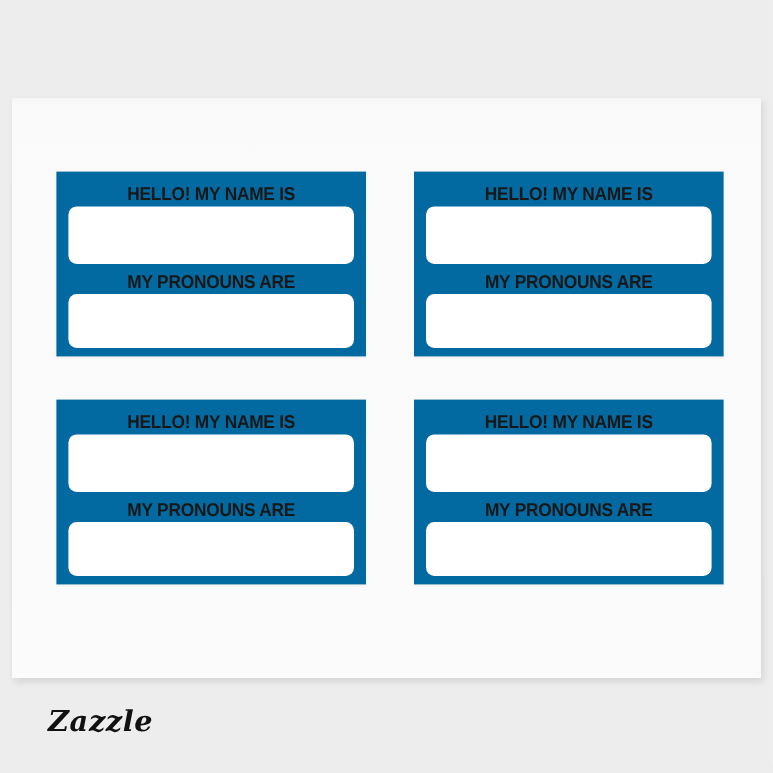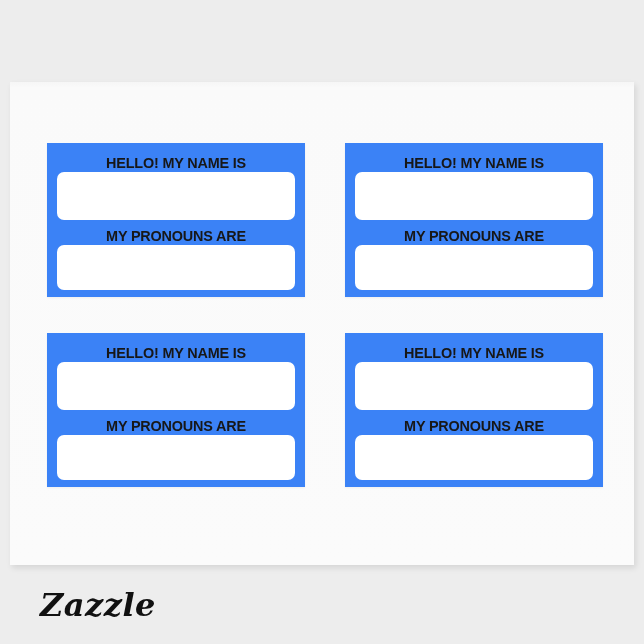--- a/index.html
+++ b/index.html
@@ -47,21 +47,21 @@
     height: 344px;
     display: grid;
     grid-template-columns: 258px 258px;
     grid-template-rows: 154px 154px;
     column-gap: 40px;
     row-gap: 36px;
   }
 
   .sticker {
     position: relative;
-    background: #3b82f6;
+    background: #0369a1;
     box-sizing: border-box;
     padding: 0;
     box-shadow: 0 1px 2px rgba(0,0,0,0.05);
   }
 
   .sticker-label {
     text-align: center;
     font-family: "Liberation Sans", sans-serif;
     font-weight: bold;
     font-size: 15.5px;
@@ -103,21 +103,21 @@
   }
 
   
   .brand {
     position: absolute;
     left: 30px;
     top: 507px;
     font-family: "DejaVu Serif", serif;
     font-weight: bold;
     font-style: italic;
-    font-size: 32px;
+    font-size: 24px;
     letter-spacing: 0.5px;
     color: #111111;
     line-height: 1;
   }
 </style>
 </head>
 <body>
 
 <div id="stage">
 

